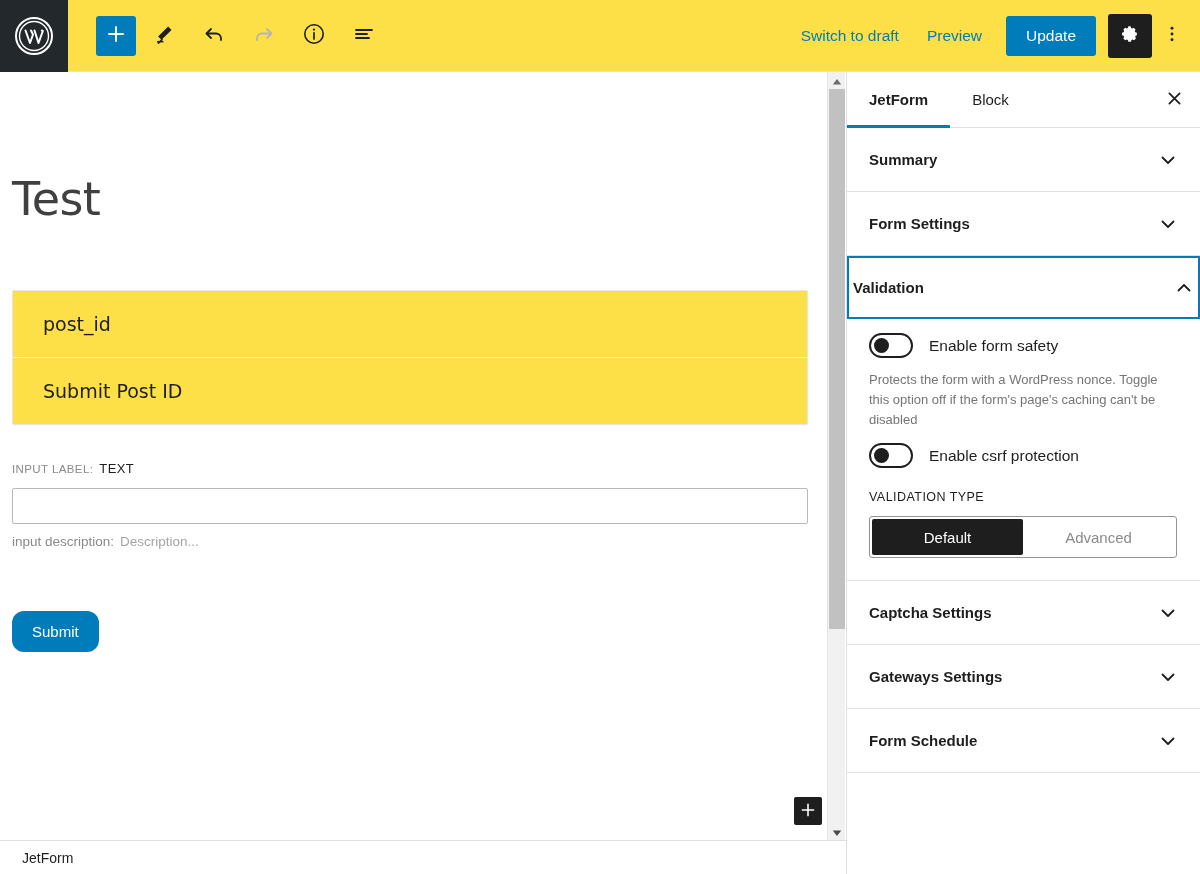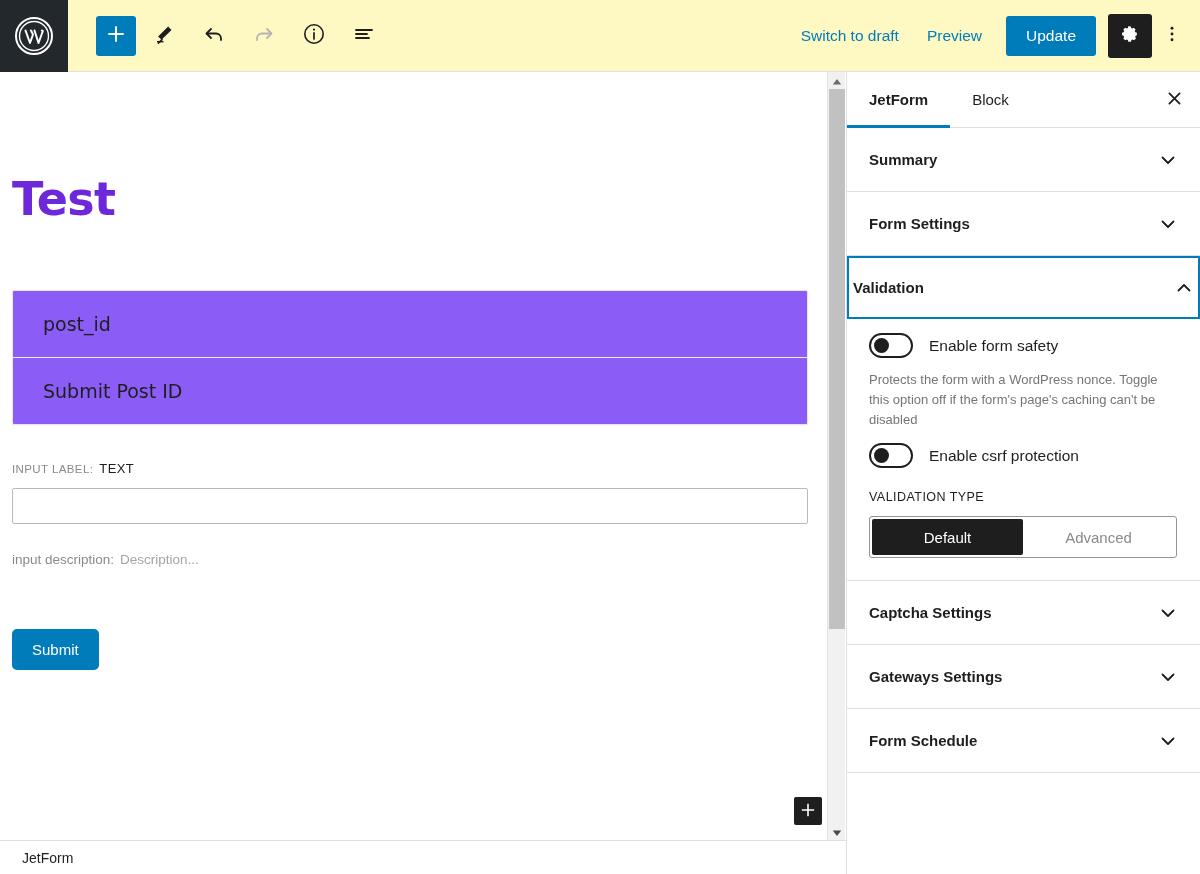--- a/index.html
+++ b/index.html
@@ -6,21 +6,21 @@
   html, body {
     width: 1200px; height: 874px;
     font-family: "Liberation Sans", sans-serif;
     background: #fff; overflow: hidden;
   }
 
   
   .topbar {
     position: absolute; top: 0; left: 0;
     width: 1200px; height: 72px;
-    background: #fef9c3;
+    background: #fde047;
     border-bottom: 1px solid #e0e0e0;
     display: flex; align-items: center;
   }
   .wp-logo {
     width: 68px; height: 72px;
     background: #23282d;
     display: flex; align-items: center; justify-content: center;
     flex: 0 0 auto;
   }
   .wp-logo svg { display: block; }
@@ -66,56 +66,56 @@
   .editor-area {
     position: absolute; top: 72px; left: 0;
     width: 845px; height: 768px;
     background: #fff;
     border-right: 1px solid #e0e0e0;
     overflow: hidden;
   }
   .canvas { padding: 0 12px; position: relative; height: 100%; }
 
   .post-title {
-    font-size: 46px; font-weight: 700; color: #6d28d9;
+    font-size: 46px; font-weight: 400; color: #404040;
     margin: 100px 0 0 0; letter-spacing: -0.6px;
     font-family: "DejaVu Sans", sans-serif;
   }
 
   .form-block {
     margin-top: 64px; width: 796px;
     border: 1px solid #e6e6e6; border-radius: 2px;
     box-shadow: 0 1px 2px rgba(0,0,0,0.04);
-    background: #8b5cf6;
+    background: #fde047;
   }
   .form-block-row {
     padding: 22px 30px; font-size: 19px; color: #1e1e1e;
     font-family: "DejaVu Sans", sans-serif; font-weight: 400;
   }
   .form-block-row + .form-block-row { border-top: 1px solid #ececec; }
 
   .field-wrap { margin-top: 36px; width: 796px; }
   .field-label { font-size: 11.5px; letter-spacing: 0.4px; }
   .field-label .lab {
     color: #8a8a8a; text-transform: uppercase;
   }
   .field-label .val {
     color: #1e1e1e; font-weight: 400; font-size: 13px; margin-left: 6px;
   }
   .text-input {
     margin-top: 12px; width: 796px; height: 36px;
     border: 1px solid #b9b9b9; border-radius: 2px;
     background: #fff; font-family: inherit; font-size: 14px; padding: 0 10px;
   }
-  .field-desc { margin-top: 28px; font-size: 13.5px; color: #8a8a8a; }
+  .field-desc { margin-top: 10px; font-size: 13.5px; color: #8a8a8a; }
   .field-desc .dval { color: #a5a5a5; margin-left: 6px; }
 
   .submit-btn {
     margin-top: 62px; background: #007cba; color: #fff;
-    border: none; border-radius: 5px; font-size: 15px;
+    border: none; border-radius: 12px; font-size: 15px;
     padding: 12px 20px; cursor: pointer; font-family: inherit;
   }
 
   .add-block-btn {
     position: absolute; right: 22px; bottom: 115px;
     width: 28px; height: 28px; background: #1e1e1e; color: #fff;
     border: none; border-radius: 2px; cursor: pointer;
     display: flex; align-items: center; justify-content: center;
   }
 

